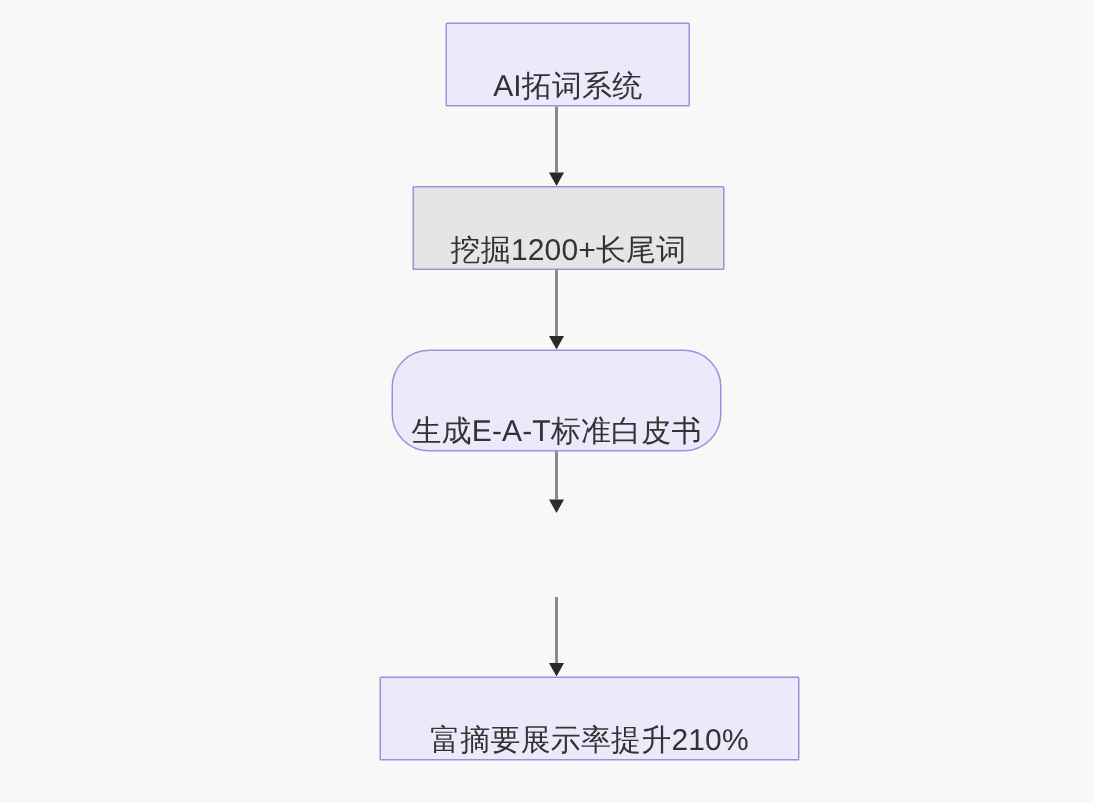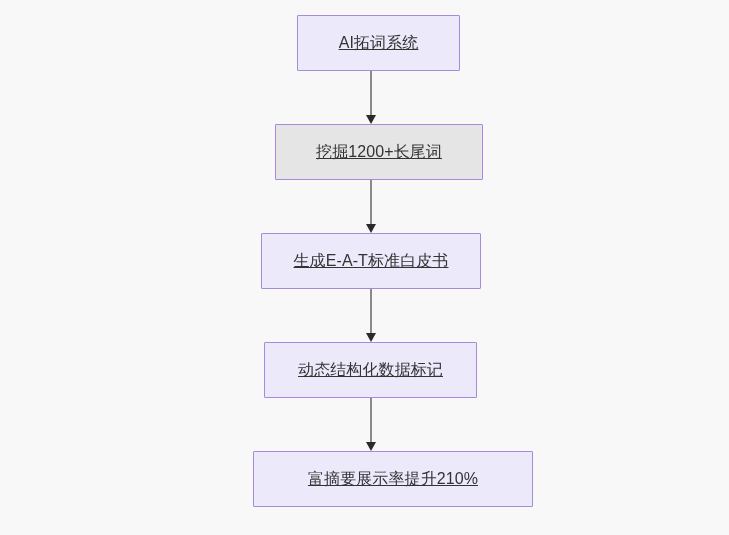--- a/index.html
+++ b/index.html
@@ -19,29 +19,28 @@
     height: 535px;
     background: #f8f8f8;
   }
   .node {
     position: absolute;
     box-sizing: border-box;
     background: #ece9fb;
     border: 1.4px solid #a78bda;
     border-radius: 1px;
     display: flex;
-    align-items: center;
+    align-items: flex-end;
     justify-content: center;
     color: #333333;
-    font-size: 16px;
+    font-size: 20px;
     line-height: 1.2;
     letter-spacing: 0.1px;
     white-space: nowrap;
     user-select: none;
-    text-decoration: underline;
   }
   .node-label {
     display: block;
     text-align: center;
   }
   .edge {
     position: absolute;
     width: 0;
     height: 0;
   }
@@ -83,23 +82,20 @@
     <div class="edge-line" style="height: 44px; background: rgb(138, 138, 138);"></div>
     <div class="edge-arrow" style="top: 44px; border-top-color: rgb(42, 42, 42);"></div>
   </div>
 
   <div class="node" style="left: 297px; top: 15px; width: 163px; height: 56px; background: rgb(236, 233, 251); border-color: rgb(167, 139, 218); color: rgb(51, 51, 51);">
     <span class="node-label">AI拓词系统</span>
   </div>
   <div class="node" style="left: 275px; top: 124px; width: 208px; height: 56px; background: #e5e5e5; border-color: rgb(167, 139, 218); color: rgb(51, 51, 51);">
     <span class="node-label">挖掘1200+长尾词</span>
   </div>
-  <div class="node" style="left: 261px; top: 233px; width: 220px; height: 56px; background: rgb(236, 233, 251); border-color: rgb(167, 139, 218); color: rgb(51, 51, 51);">
+  <div class="node" style="left: 261px; top: 233px; width: 220px; height: 68px; background: rgb(236, 233, 251); border-color: rgb(167, 139, 218); color: rgb(51, 51, 51); border-radius: 25px;">
     <span class="node-label">生成E-A-T标准白皮书</span>
-  </div>
-  <div class="node" style="left: 264px; top: 342px; width: 213px; height: 56px; background: rgb(236, 233, 251); border-color: rgb(167, 139, 218); color: rgb(51, 51, 51);">
-    <span class="node-label">动态结构化数据标记</span>
   </div>
   <div class="node" style="left: 253px; top: 451px; width: 280px; height: 56px; background: rgb(236, 233, 251); border-color: rgb(167, 139, 218); color: rgb(51, 51, 51);">
     <span class="node-label">富摘要展示率提升210%</span>
   </div>
 
 </div>
 
 </body></html>

